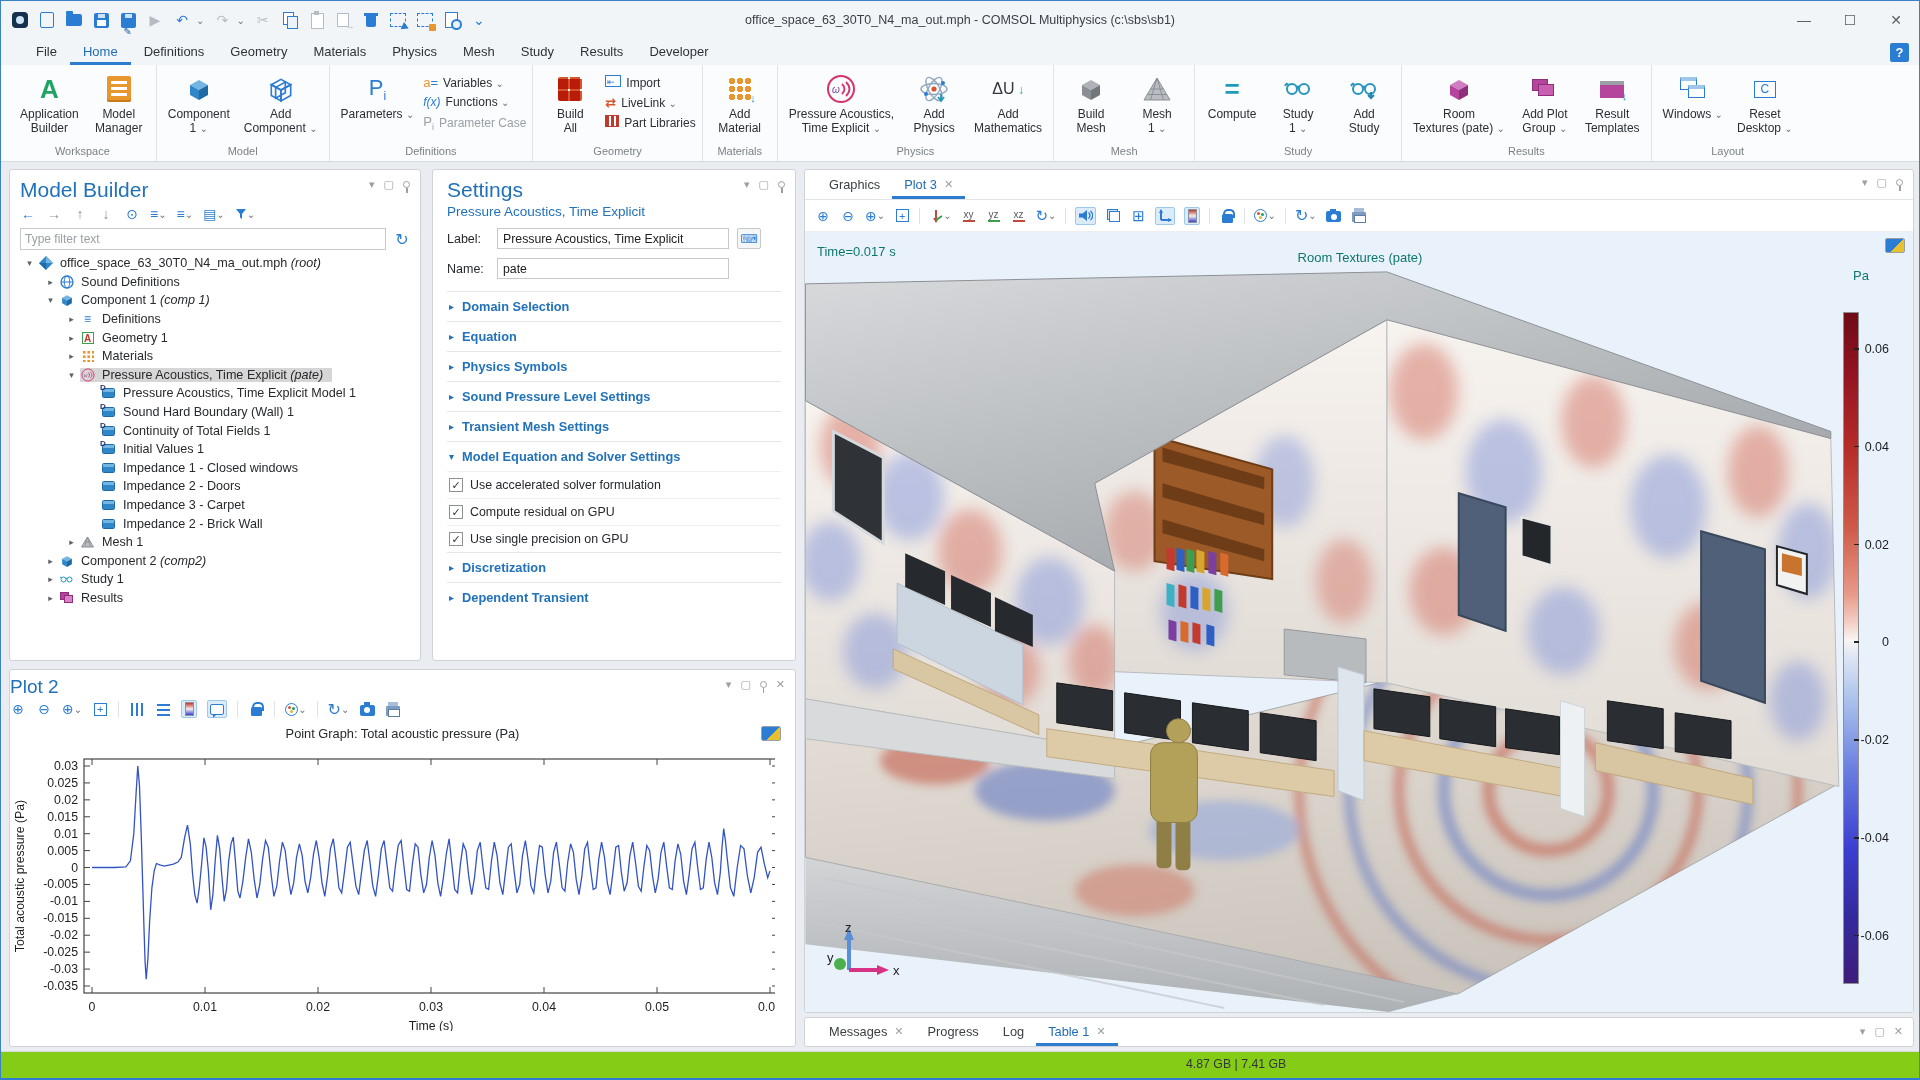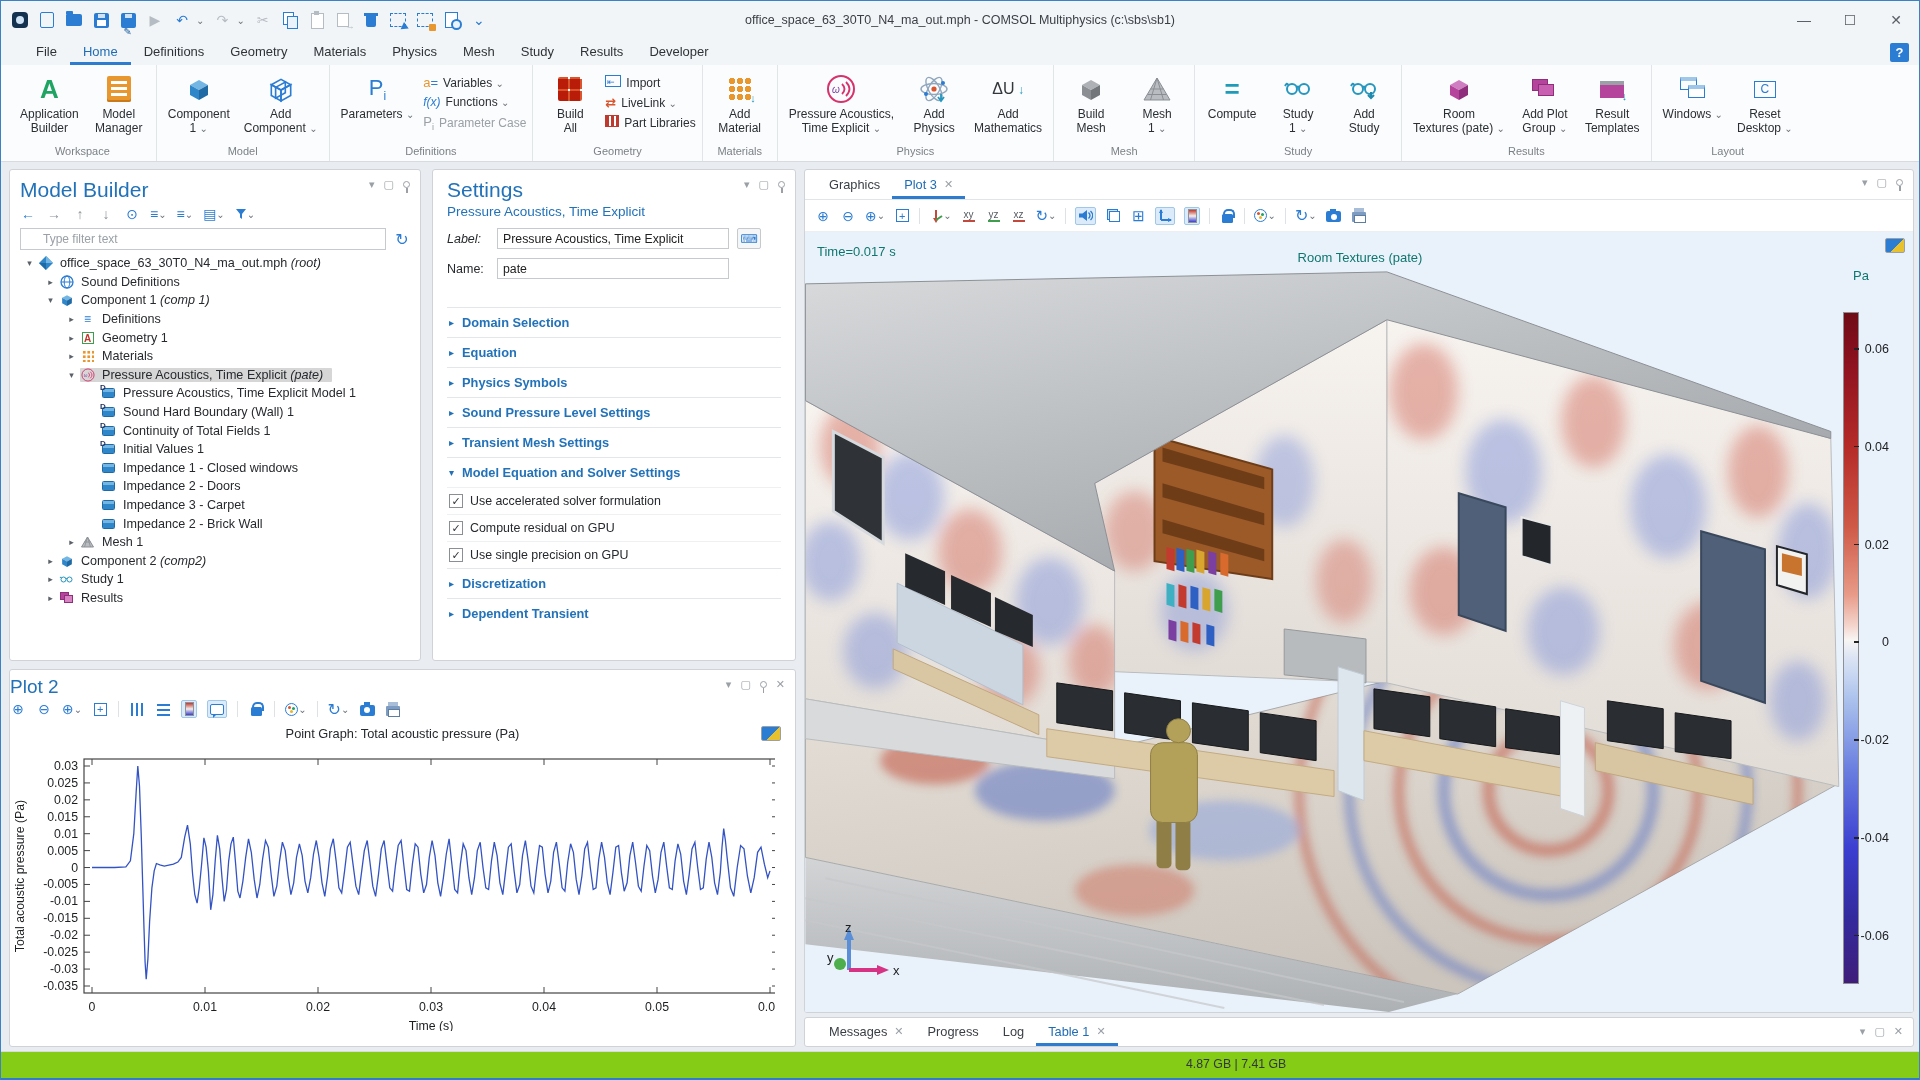--- a/index.html
+++ b/index.html
@@ -88,21 +88,21 @@
   .ic-print::before { content:""; position:absolute; left:2px; top:-4px; width:10px; height:4px; background:#a8bed8; }
   .ic-print::after { content:""; position:absolute; left:2px; top:3px; width:10px; height:6px; background:#fff; border:1px solid #5d7da3; }
   .ic-trans { width:13px; height:13px; position:relative; }
   .ic-trans::before { content:""; position:absolute; left:0; top:0; width:9px; height:9px; border:1.3px solid #2b7cd3; background:#cfe4f7; }
   .ic-trans::after { content:""; position:absolute; right:0; bottom:0; width:9px; height:9px; border:1.3px solid #2b7cd3; background:#fff; }
   .vlab { font-size:10px; color:#555a60; border-bottom:2px solid #c2493c; padding:0 1px; }
   .vlab.g { border-bottom-color:#3f9e4d; }
   .plot-badge { display:inline-block; width:20px; height:15px; border-radius:2px; background:linear-gradient(135deg,#2b7cd3 55%,#e8c22e 55%); border:1px solid #9aa0a6; }
 
   
-  #mb-filter { width:372px; height:22px; border:1px solid #c6cace; font-size:12px; padding:0 22px; color:#333; }
+  #mb-filter { width:372px; height:22px; border:1px solid #c6cace; font-size:12px; padding:0 4px; color:#333; }
   #mb-filter::placeholder { color:#9aa0a6; }
   .tree { margin-top:4px; }
   .trow { display:flex; align-items:center; height:18.6px; font-size:12.6px; white-space:nowrap; }
   .trow .arr { width:11px; color:#5a6067; font-size:9px; text-align:center; margin-right:3px; }
   .trow .lbl { padding:0 3px; }
   .trow.sel .selwrap { background:#d6d6d6; }
   .selwrap { display:flex; align-items:center; border-radius:1px; padding-right:6px; }
   .tico { width:15px; height:14px; margin-right:4px; display:inline-flex; align-items:center; justify-content:center; flex:none; }
   .tag { font-style:italic; }
 
@@ -728,25 +728,25 @@
 
   <div class="panel" style="left:431px; top:168px; width:364px; height:492px; padding:8px 14px; overflow:hidden;">
     <div class="ptitle">Settings</div>
     <div class="pcorner">
       <span>▾</span>
       <span>▢</span>
       <span class="pin-ic"></span>
     </div>
     <div class="set-sub">Pressure Acoustics, Time Explicit</div>
     <div class="fieldrow">
-      <span style="width:42px;font-style:italic;">Label:</span>
+      <span style="width:42px;">Label:</span>
       <input style="width: 232px;" value="Pressure Acoustics, Time Explicit">
       <span class="renbtn">⌨</span>
     </div>
-    <div class="fieldrow" style="margin-bottom:28px;">
+    <div class="fieldrow" style="margin-bottom:12px;">
       <span style="width:42px;">Name:</span>
       <input style="width: 232px;" value="pate">
     </div>
     <div id="set-sections">
         <div class="sec">
           <span class="chev">▸</span>
           <span>Domain Selection</span>
         </div>
         <div class="sec">
           <span class="chev">▸</span>

